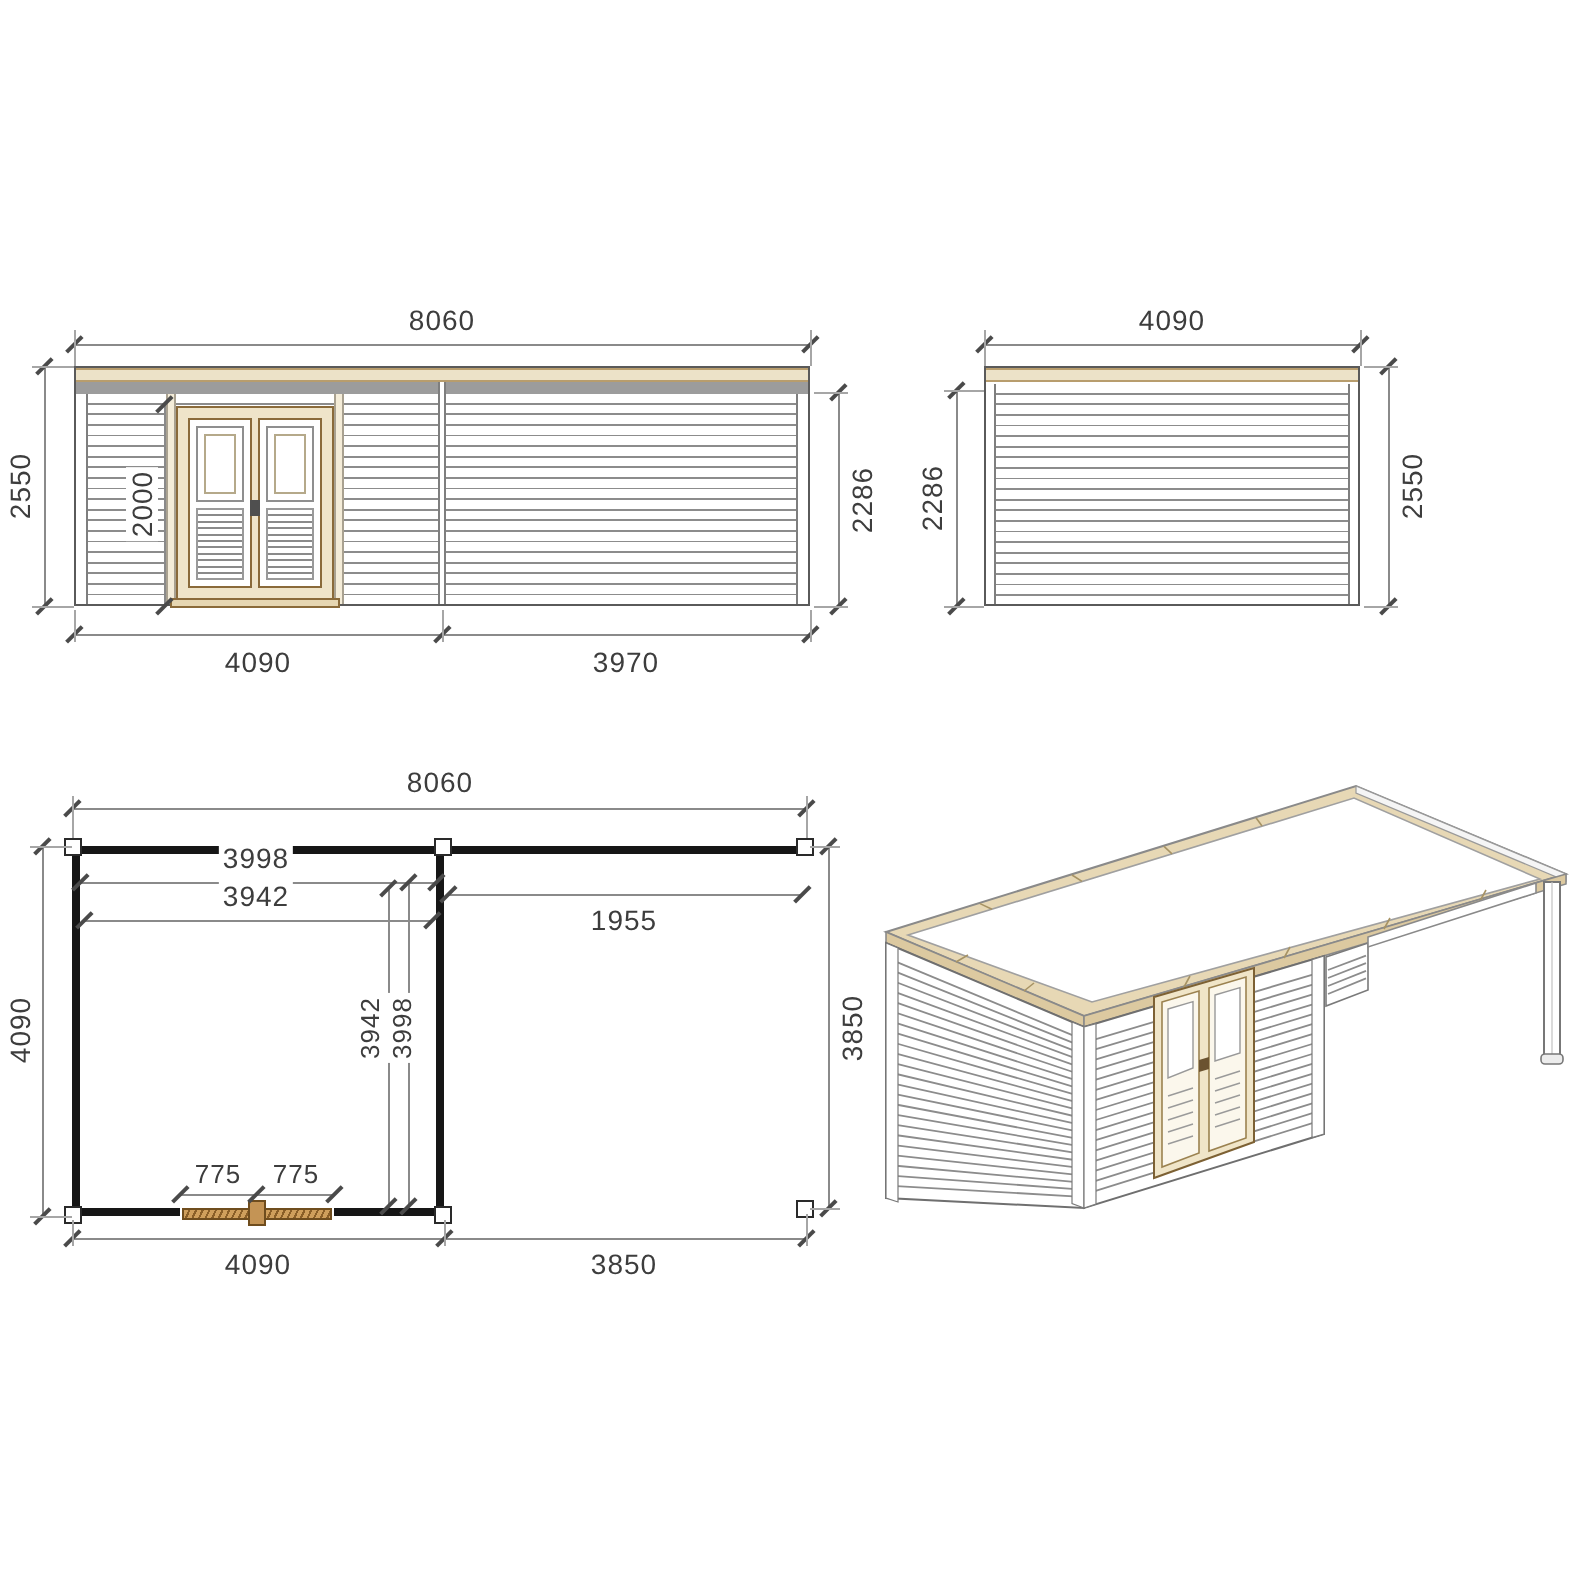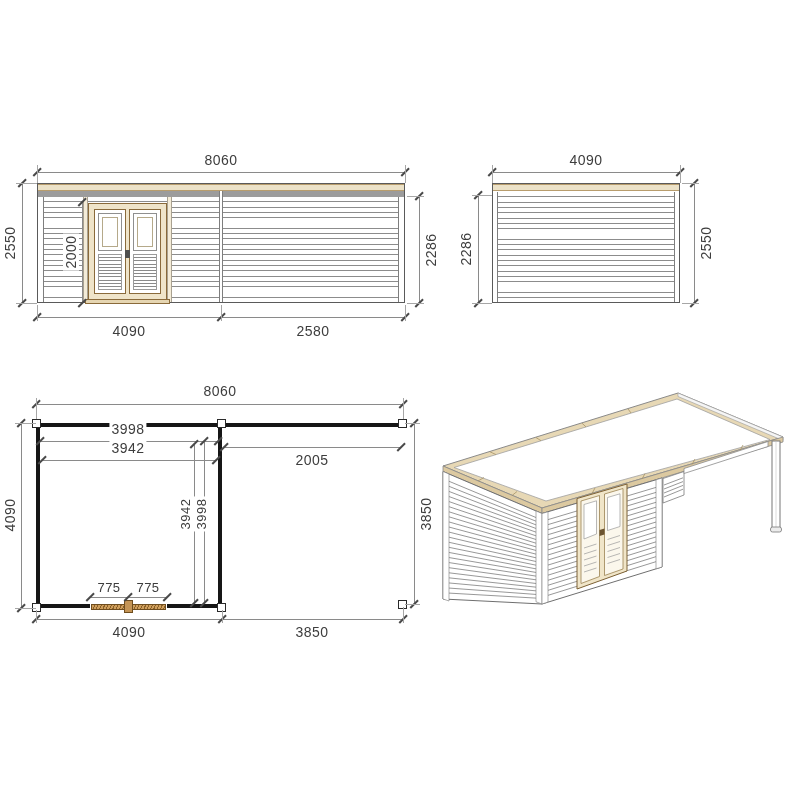--- a/index.html
+++ b/index.html
@@ -103,21 +103,21 @@
   <div class="lbl rot" style="left:431px;top:250px">2286</div>
 
   <div class="hline" style="left:37px;top:317px;width:368px"></div>
   <div class="tick" style="left:37px;top:317px"></div>
   <div class="tick" style="left:221px;top:317px"></div>
   <div class="tick" style="left:405px;top:317px"></div>
   <div class="vline ext" style="left:37px;top:305px;height:16px"></div>
   <div class="vline ext" style="left:221px;top:305px;height:16px"></div>
   <div class="vline ext" style="left:405px;top:305px;height:16px"></div>
   <div class="lbl" style="left:129px;top:331px">4090</div>
-  <div class="lbl" style="left:313px;top:331px">2580</div>
+  <div class="lbl" style="left:313px;top:331px">3970</div>
 
   <div class="hline" style="left:492px;top:172px;width:188px"></div>
   <div class="tick" style="left:492px;top:172px"></div>
   <div class="tick" style="left:680px;top:172px"></div>
   <div class="vline ext" style="left:492px;top:165px;height:18px"></div>
   <div class="vline ext" style="left:680px;top:165px;height:18px"></div>
   <div class="lbl" style="left:586px;top:160px">4090</div>
 
   <div class="bld" style="left:492px;top:183px;width:188px;height:120px">
     <div class="fascia" style="left:0;top:0;right:0;height:7px"></div>
@@ -168,21 +168,21 @@
   <div class="lbl" style="left:128px;top:429px">3998</div>
 
   <div class="hline" style="left:42px;top:460px;width:174px"></div>
   <div class="tick" style="left:42px;top:460px"></div>
   <div class="tick" style="left:216px;top:460px"></div>
   <div class="lbl" style="left:128px;top:448px">3942</div>
 
   <div class="hline" style="left:224px;top:447px;width:177px"></div>
   <div class="tick" style="left:224px;top:447px"></div>
   <div class="tick" style="left:401px;top:447px"></div>
-  <div class="lbl" style="left:312px;top:460px">2005</div>
+  <div class="lbl" style="left:312px;top:460px">1955</div>
 
   <div class="vline" style="left:21px;top:423px;height:185px"></div>
   <div class="tick" style="left:21px;top:423px"></div>
   <div class="tick" style="left:21px;top:608px"></div>
   <div class="hline ext" style="left:15px;top:423px;width:21px"></div>
   <div class="hline ext" style="left:15px;top:608px;width:21px"></div>
   <div class="lbl rot" style="left:10px;top:515px">4090</div>
 
   <div class="vline" style="left:194px;top:444px;height:159px"></div>
   <div class="tick" style="left:194px;top:444px"></div>

